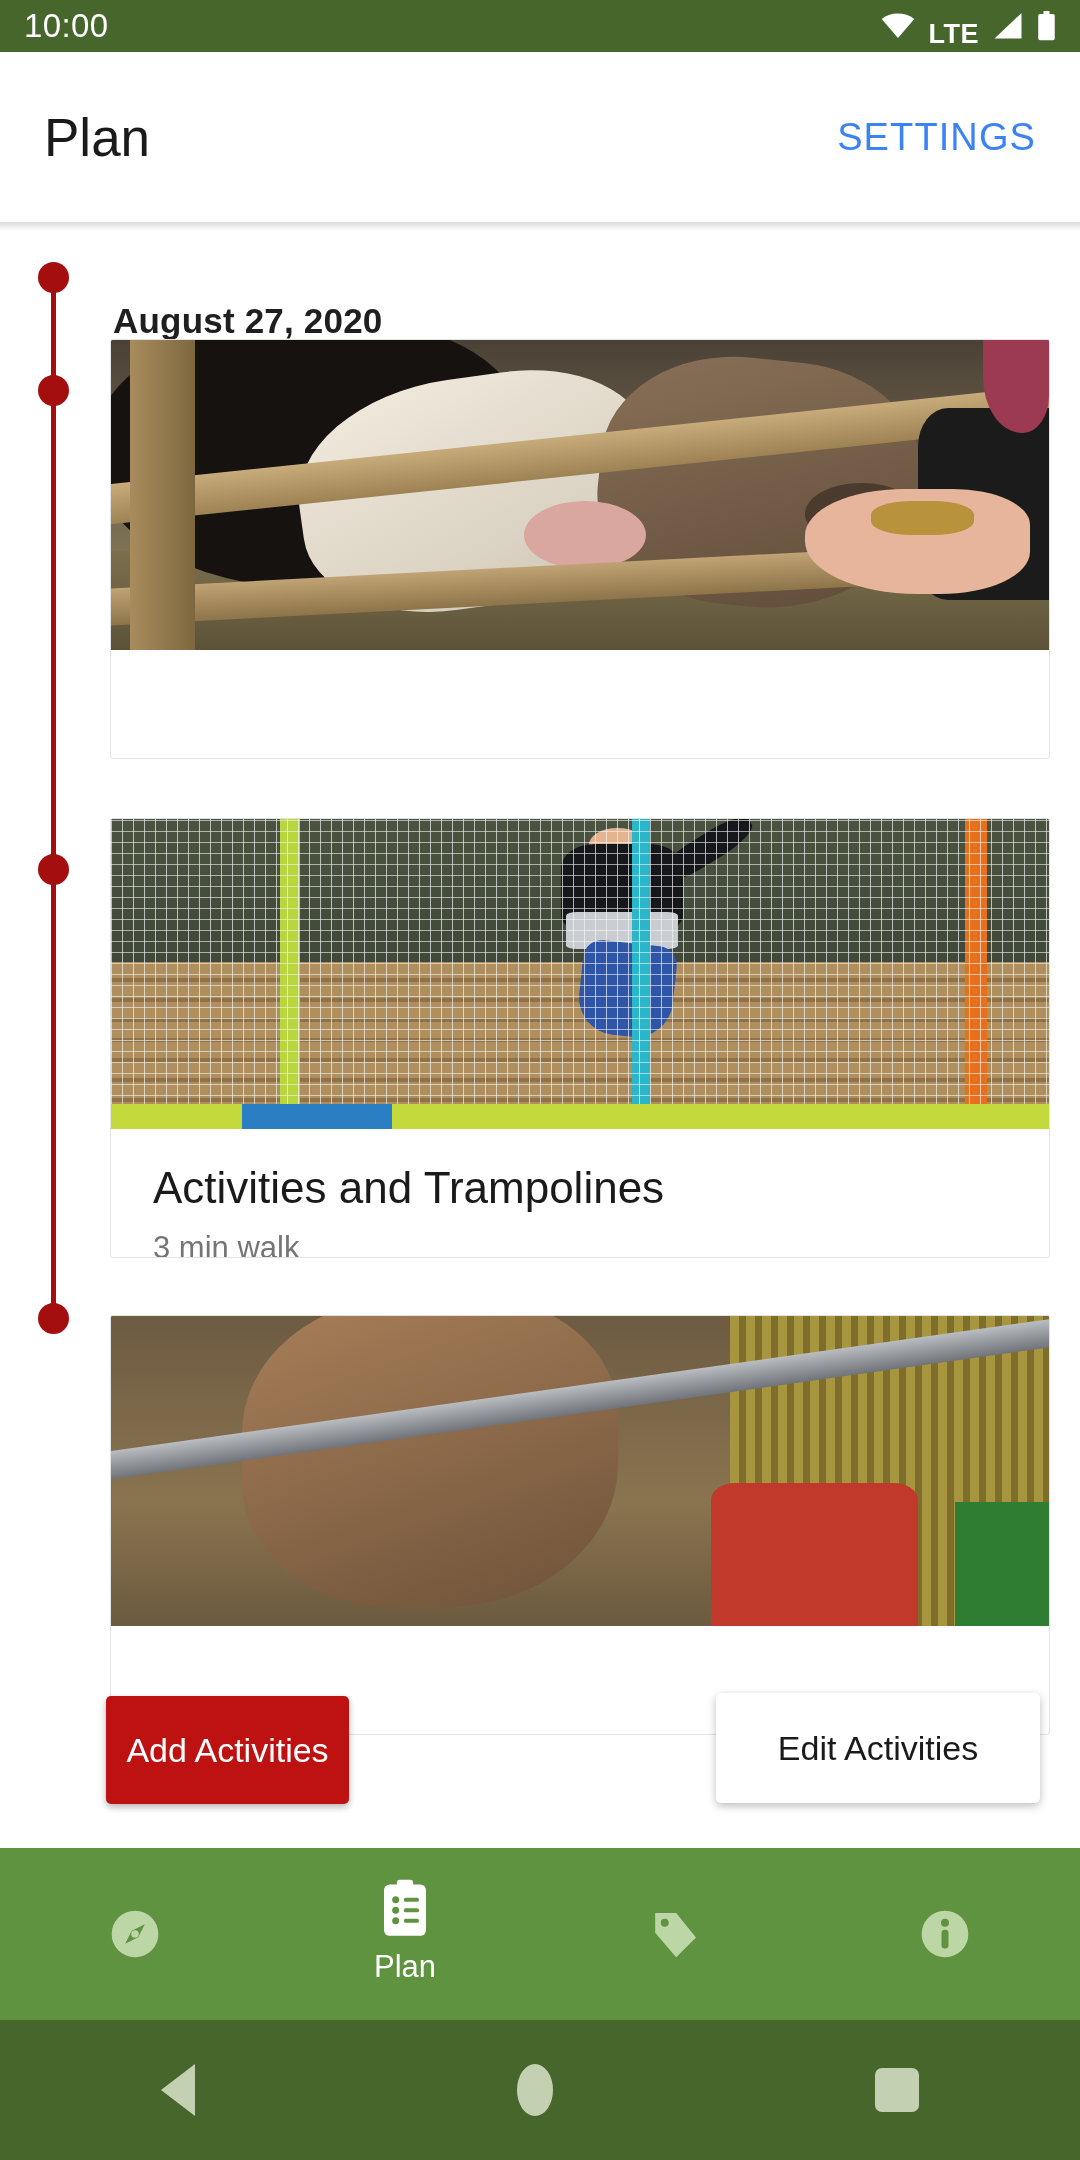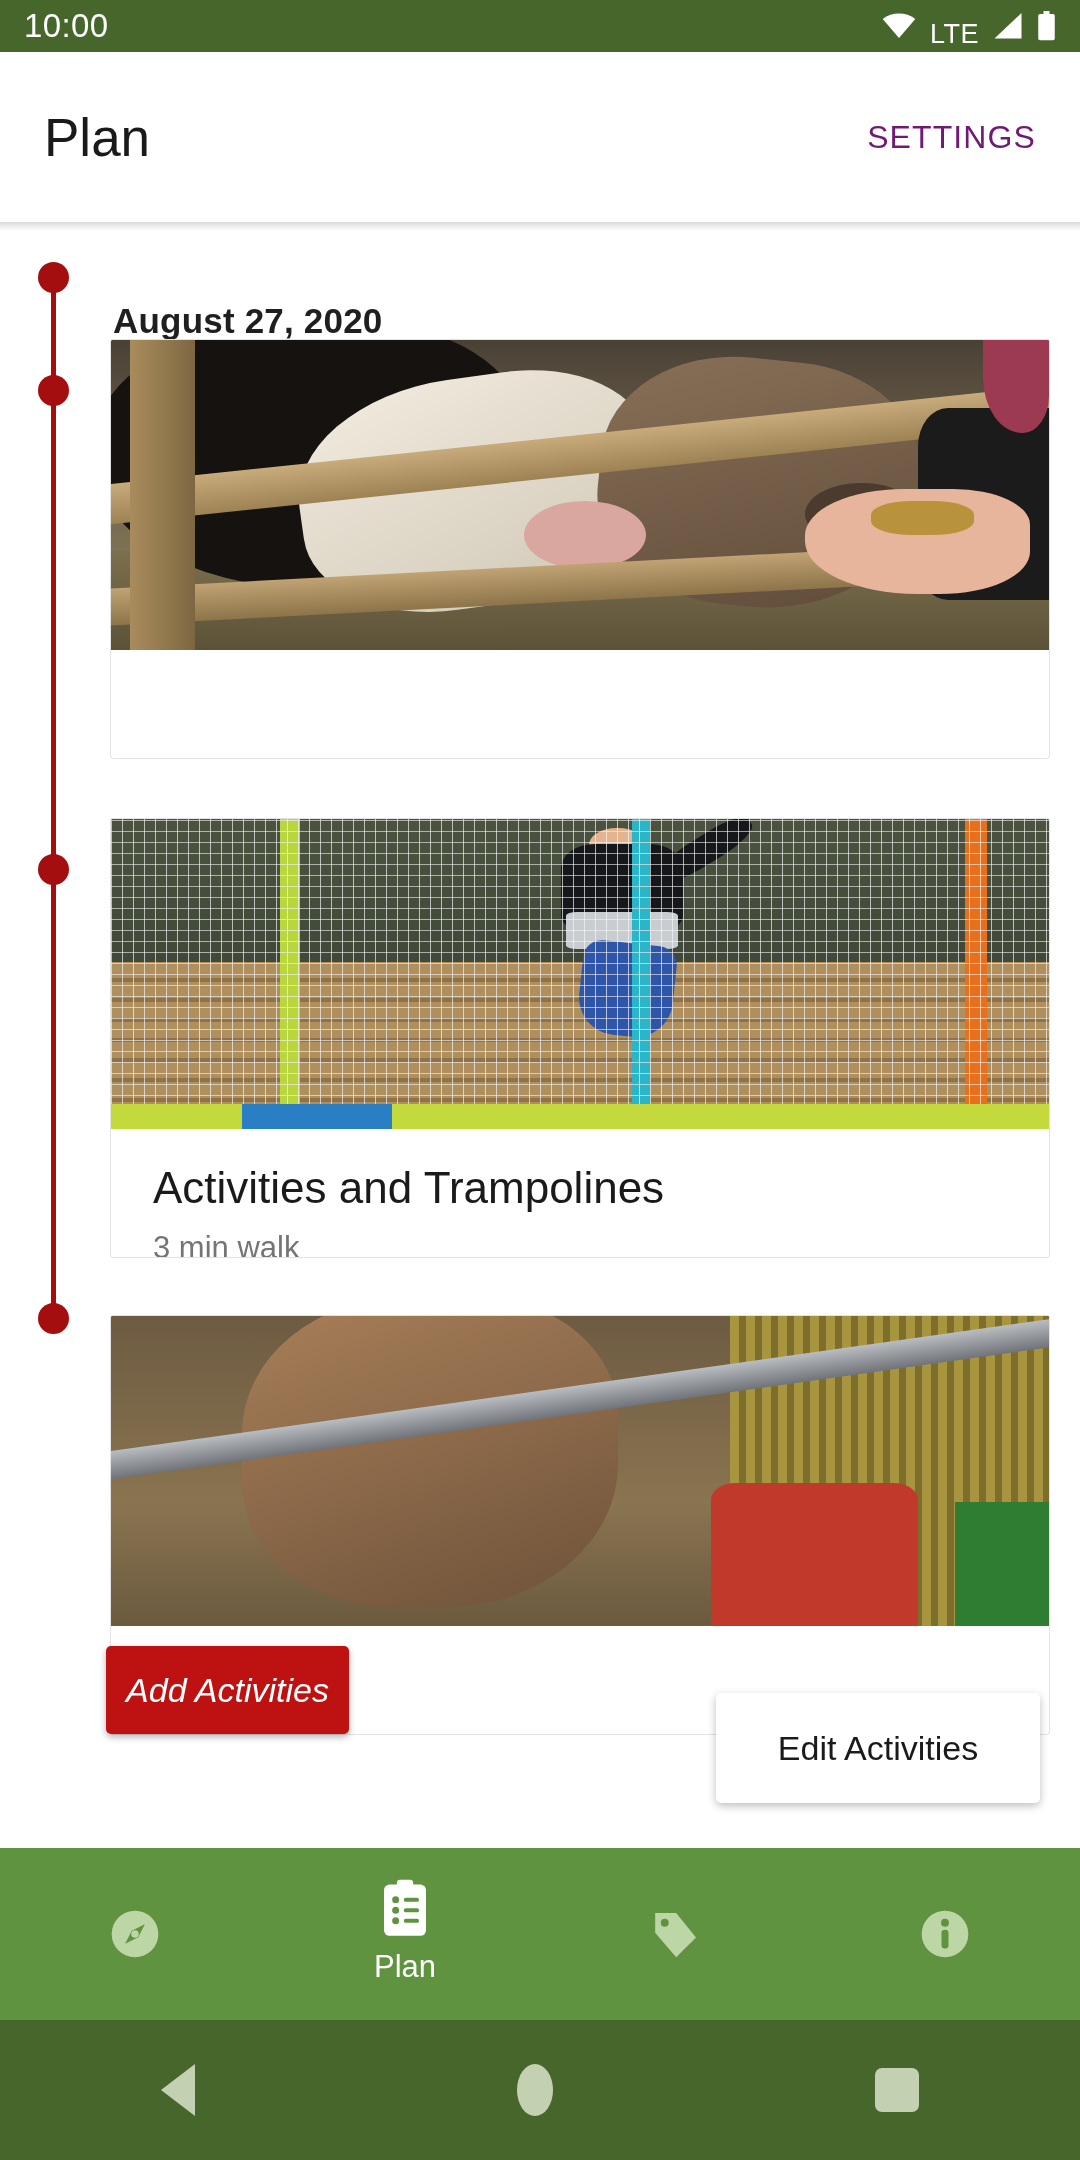--- a/index.html
+++ b/index.html
@@ -12,33 +12,33 @@
 
   
   .statusbar {
     position:absolute; top:0; left:0; width:1080px; height:52px;
     background:#47662C; display:flex; align-items:center;
     justify-content:space-between; padding:8px 24px;
   }
   .status-time { color:#fff; font-size:33px; letter-spacing:0.4px; }
   .status-icons { display:flex; align-items:center; gap:14px; }
   .ic-wifi { width:34px; height:26px; }
-  .ic-lte  { color:#fff; font-size:27px; font-weight:400; letter-spacing:0.5px;margin-top:16px;}
+  .ic-lte  { color:#fff; font-size:27px; font-weight:700; letter-spacing:0.5px;margin-top:16px;}
   .ic-sig  { width:30px; height:27px; }
   .ic-batt { width:19px; height:30px; }
 
   
   .header {
     position:absolute; top:52px; left:0; width:1080px; height:170px;
     background:#fff; display:flex; align-items:center;
     justify-content:space-between; padding:0 44px 0 44px;
   }
   .header-title { font-size:53px; color:#1a1a1a; font-weight:400; }
   .header-action {
-    font-size:32px; color:#701a75; letter-spacing:1.1px; font-weight:500;
+    font-size:38px; color:#3b82f6; letter-spacing:1.1px; font-weight:500;
   }
   .header-shadow {
     position:absolute; top:222px; left:0; width:1080px; height:9px;
     background:linear-gradient(to bottom, rgba(0,0,0,0.14), rgba(0,0,0,0));
   }
 
   
   .content {
     position:absolute; top:231px; left:0; width:1080px; height:1589px;
     background:#fff; overflow:hidden;
@@ -136,24 +136,24 @@
     background:repeating-linear-gradient(90deg,#a8953f 0px,#a8953f 9px,#7d6e2c 9px,#7d6e2c 16px); }
   .photo-horse .head { position:absolute; left:14%; top:-6%; width:40%; height:100%;
     background:linear-gradient(160deg,#a98059,#6e523a); border-radius:44% 38% 46% 40%; }
   .photo-horse .bar { position:absolute; left:-4%; top:22%; width:110%; height:9%;
     background:linear-gradient(180deg,#b9bcc0,#70747a); transform:rotate(-8deg); border-radius:8px; }
   .photo-horse .red { position:absolute; right:14%; top:54%; width:22%; height:46%;
     background:#c0392b; border-radius:12% 12% 0 0; }
   .photo-horse .green{ position:absolute; right:0; top:60%; width:10%; height:40%;
     background:#2e7d32; }
   .btn-add {
-    position:absolute; left:106px; top:1646px; width:243px; height:88px;
+    position:absolute; left:106px; top:1696px; width:243px; height:108px;
     background:#BE1111; color:#fff; border-radius:5px;
     display:flex; align-items:center; justify-content:center;
-    font-size:34px; box-shadow:0 3px 7px rgba(0,0,0,0.30);font-style:italic;
+    font-size:34px; box-shadow:0 3px 7px rgba(0,0,0,0.30);
   }
   .btn-edit {
     position:absolute; left:716px; top:1693px; width:324px; height:110px;
     background:#fff; color:#1a1a1a; border-radius:5px;
     display:flex; align-items:center; justify-content:center;
     font-size:34px; box-shadow:0 3px 8px rgba(0,0,0,0.26);
   }
 
   
   .bottomnav {

